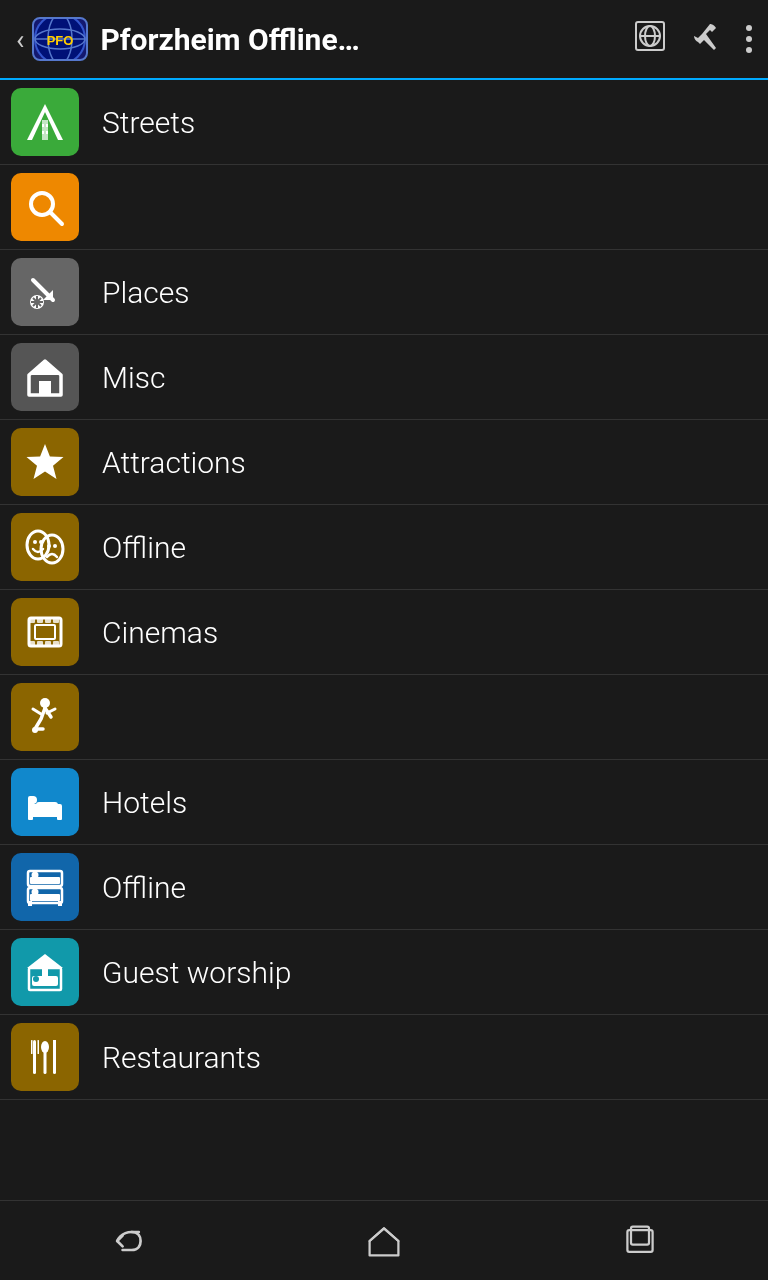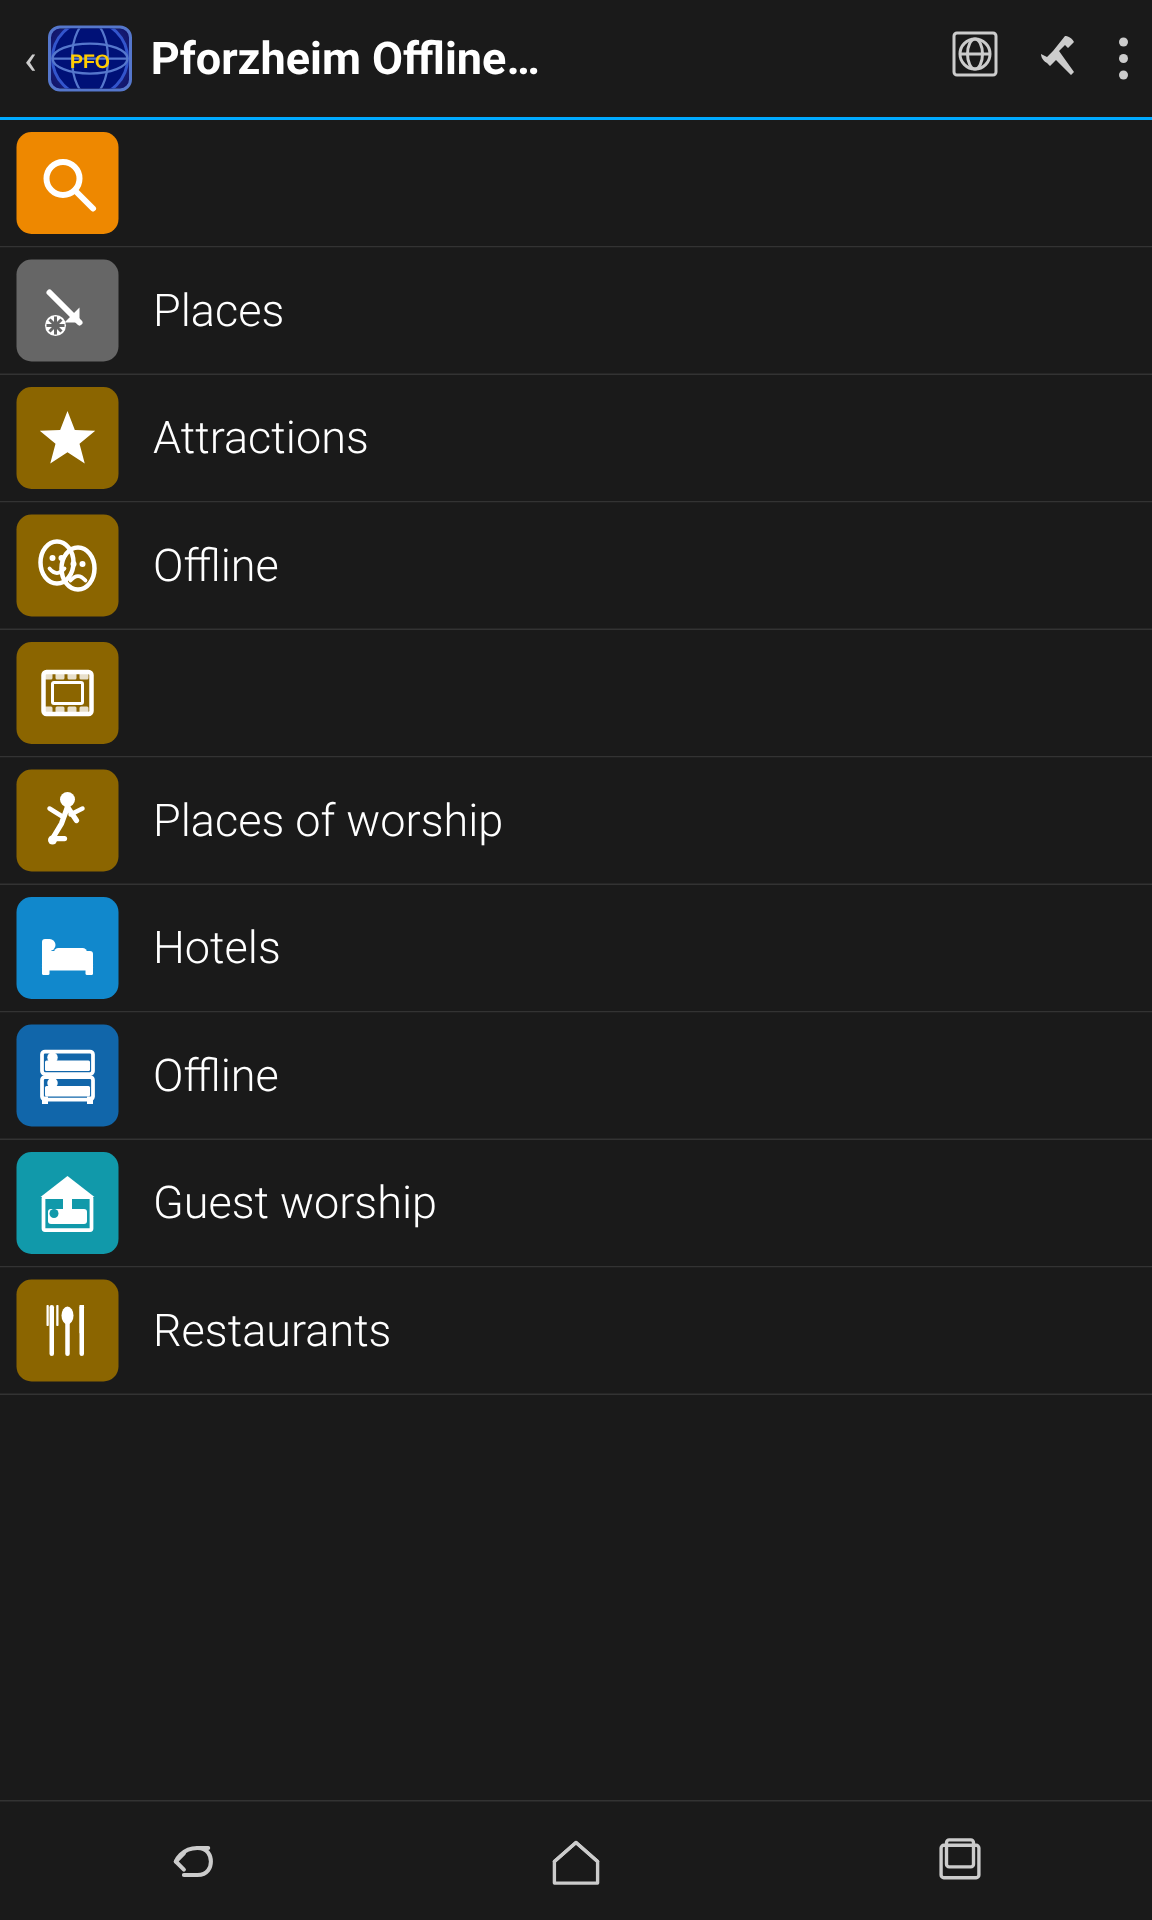--- a/index.html
+++ b/index.html
@@ -183,20 +183,38 @@
     <div class="kebab">
       <div class="kebab-dot"></div>
       <div class="kebab-dot"></div>
       <div class="kebab-dot"></div>
     </div>
   </div>
 </div>
 
 <div class="list">
 
+  <div class="list-item">
+    <div class="list-icon">
+      <div class="icon-box bg-green">
+        <svg viewBox="0 0 40 40">
+          <polygon points="2,38 20,2 38,38" fill="white"></polygon>
+          <polygon points="7,38 20,10 33,38" fill="#3aaa3a"></polygon>
+          <rect x="17" y="18" width="6" height="20" fill="white"></rect>
+          <rect x="17" y="18" width="6" height="20" fill="#3aaa3a" opacity="0.3"></rect>
+
+          <rect x="17" y="22" width="2" height="3" fill="white"></rect>
+          <rect x="21" y="22" width="2" height="3" fill="white"></rect>
+          <rect x="17" y="29" width="2" height="3" fill="white"></rect>
+          <rect x="21" y="29" width="2" height="3" fill="white"></rect>
+        </svg>
+      </div>
+    </div>
+    <span class="list-label">Streets</span>
+  </div>
 
   <div class="list-item">
     <div class="list-icon">
       <div class="icon-box bg-orange">
         <svg viewBox="0 0 40 40">
           <circle cx="17" cy="17" r="11" fill="none" stroke="white" stroke-width="4"></circle>
           <line x1="25" y1="25" x2="37" y2="37" stroke="white" stroke-width="4" stroke-linecap="round"></line>
         </svg>
       </div>
     </div>
@@ -214,20 +232,32 @@
           <line x1="12" y1="24" x2="12" y2="36" stroke="#666" stroke-width="2"></line>
           <line x1="6" y1="30" x2="18" y2="30" stroke="#666" stroke-width="2"></line>
           <line x1="8" y1="26" x2="16" y2="34" stroke="#666" stroke-width="2"></line>
           <line x1="16" y1="26" x2="8" y2="34" stroke="#666" stroke-width="2"></line>
         </svg>
       </div>
     </div>
     <span class="list-label">Places</span>
   </div>
 
+  <div class="list-item">
+    <div class="list-icon">
+      <div class="icon-box bg-darkgray">
+        <svg viewBox="0 0 40 40">
+          <polygon points="20,4 36,18 36,38 4,38 4,18" fill="none" stroke="white" stroke-width="3.5" stroke-linejoin="round"></polygon>
+          <polygon points="20,4 36,18 4,18" fill="white"></polygon>
+          <rect x="14" y="24" width="12" height="14" fill="white"></rect>
+        </svg>
+      </div>
+    </div>
+    <span class="list-label">Misc</span>
+  </div>
 
   <div class="list-item">
     <div class="list-icon">
       <div class="icon-box bg-brown">
         <svg viewBox="0 0 40 40">
           <polygon points="20,2 24.9,14.6 38.5,15.1 28,23.8 31.5,37 20,29.5 8.5,37 12,23.8 1.5,15.1 15.1,14.6" fill="white"></polygon>
         </svg>
       </div>
     </div>
     <span class="list-label">Attractions</span>
@@ -268,40 +298,40 @@
 
           <rect x="4" y="29" width="6" height="5" rx="1" fill="white" opacity="0.8"></rect>
           <rect x="12" y="29" width="6" height="5" rx="1" fill="white" opacity="0.8"></rect>
           <rect x="20" y="29" width="6" height="5" rx="1" fill="white" opacity="0.8"></rect>
           <rect x="28" y="29" width="6" height="5" rx="1" fill="white" opacity="0.8"></rect>
 
           <rect x="10" y="13" width="20" height="14" rx="1" fill="none" stroke="white" stroke-width="2"></rect>
         </svg>
       </div>
     </div>
+    <span class="list-label">Cinemas</span>
   </div>
 
   <div class="list-item">
     <div class="list-icon">
       <div class="icon-box bg-brown">
         <svg viewBox="0 0 40 40">
 
           <circle cx="20" cy="6" r="5" fill="white"></circle>
           <path d="M20,11 L16,22 L10,32" stroke="white" stroke-width="3.5" stroke-linecap="round" fill="none"></path>
           <path d="M20,11 L26,20" stroke="white" stroke-width="3.5" stroke-linecap="round" fill="none"></path>
 
           <path d="M16,17 L8,12" stroke="white" stroke-width="3" stroke-linecap="round" fill="none"></path>
           <path d="M22,16 L30,12" stroke="white" stroke-width="3" stroke-linecap="round" fill="none"></path>
 
           <path d="M10,32 L18,32" stroke="white" stroke-width="3.5" stroke-linecap="round" fill="none"></path>
           <circle cx="10" cy="33" r="3" fill="white"></circle>
         </svg>
       </div>
     </div>
-    <span class="list-label">Places of worship</span>
   </div>
 
   <div class="list-item">
     <div class="list-icon">
       <div class="icon-box bg-blue">
         <svg viewBox="0 0 40 40">
 
           <rect x="3" y="22" width="34" height="12" rx="2" fill="white"></rect>
           <rect x="3" y="30" width="34" height="5" rx="1" fill="white"></rect>
           <rect x="3" y="14" width="6" height="12" rx="2" fill="white"></rect>

